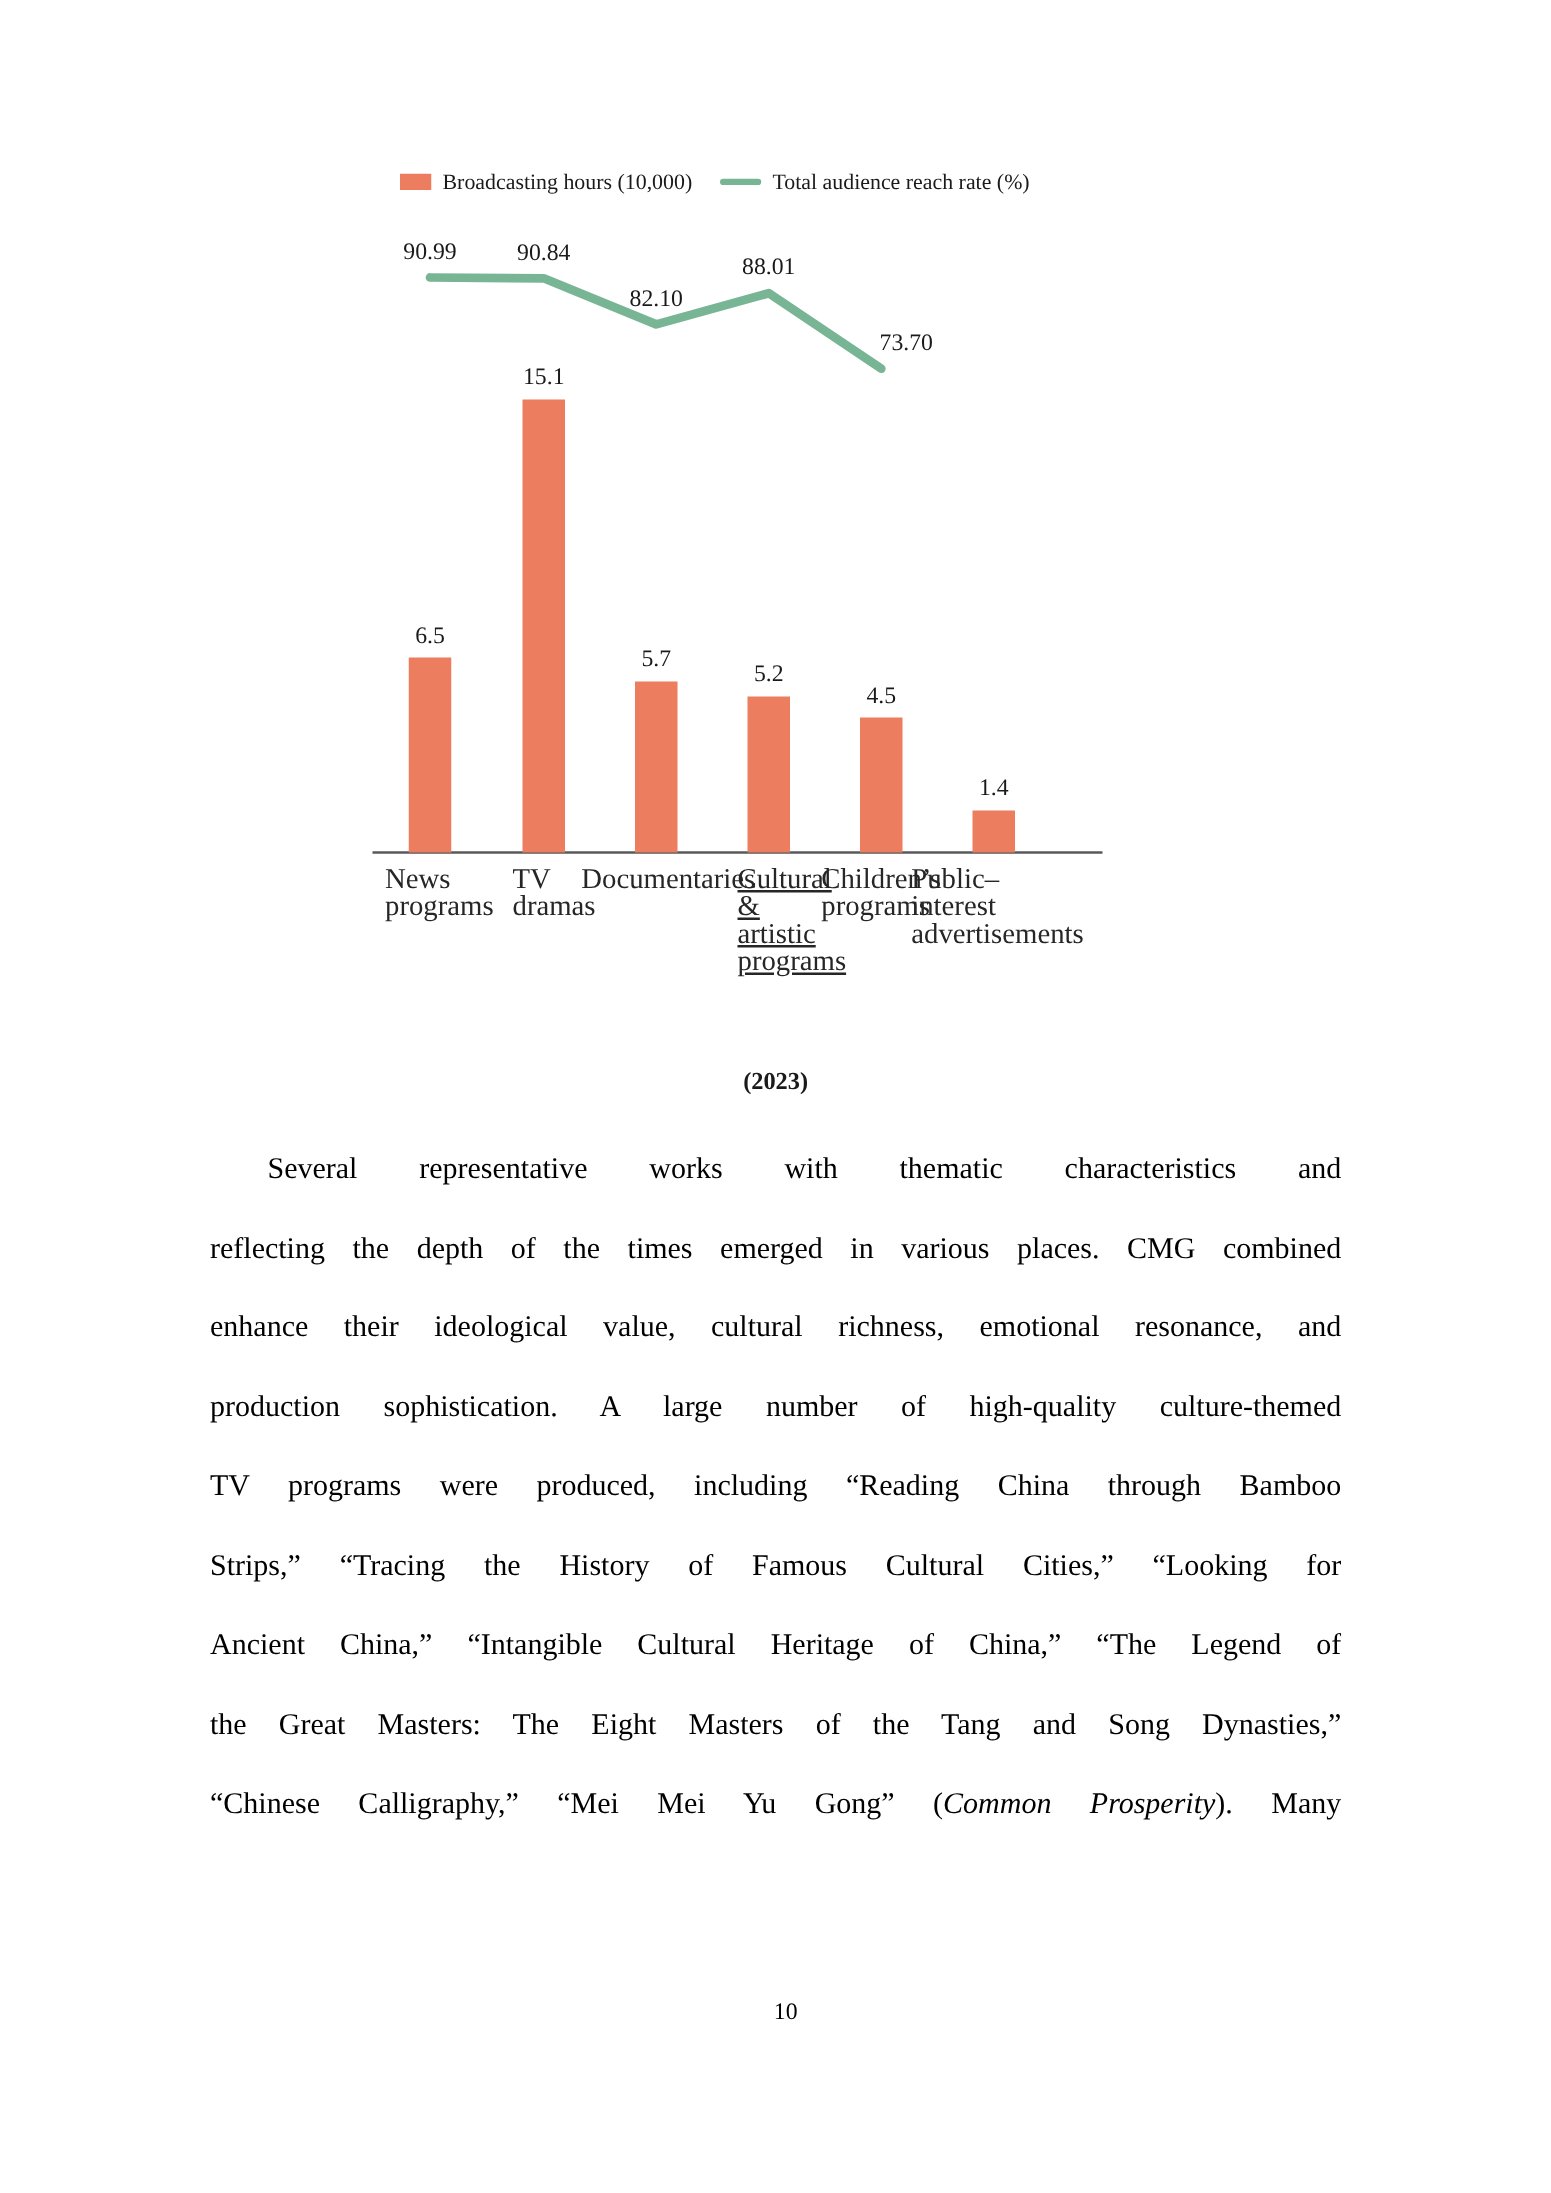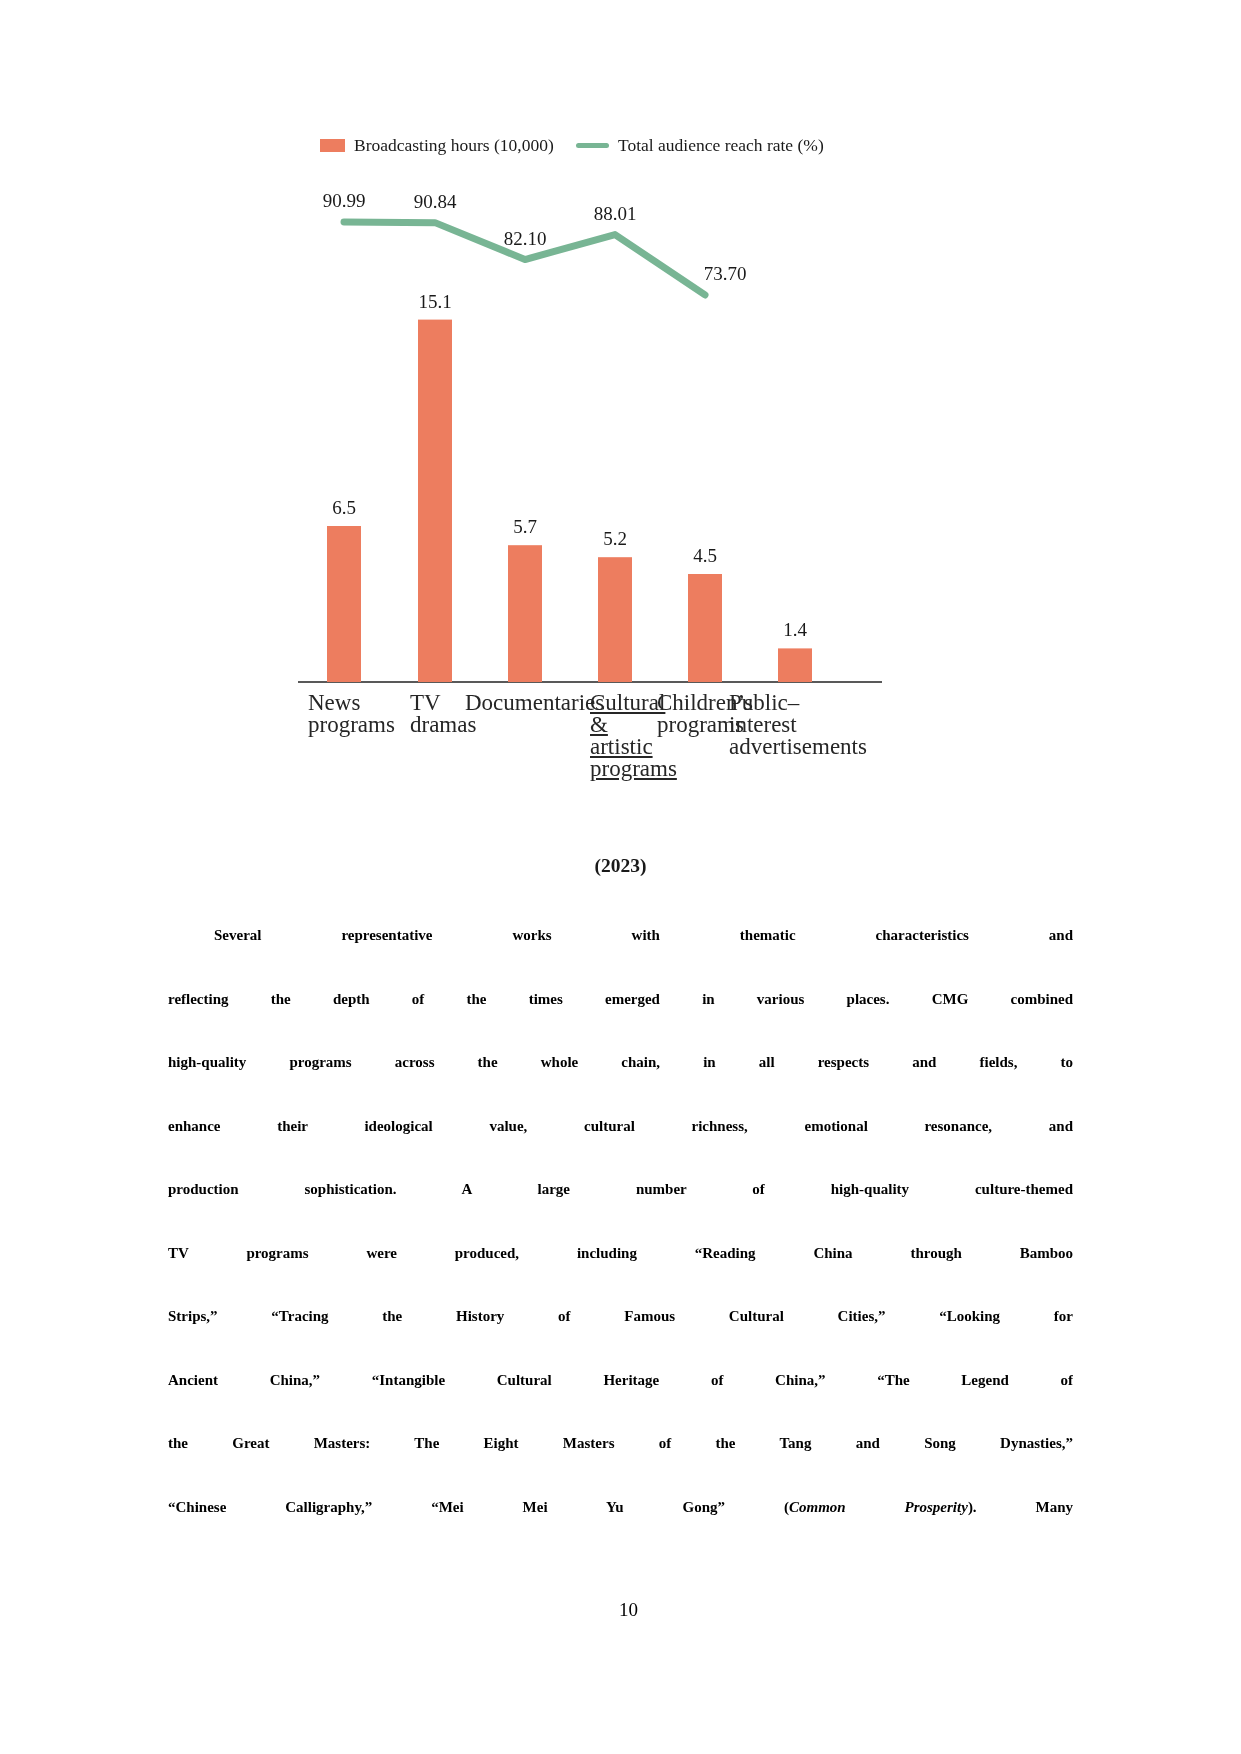--- a/index.html
+++ b/index.html
@@ -34,21 +34,21 @@
     position:absolute;left:0;right:0;top:792px;
     text-align:center;font-weight:bold;font-size:19.5px;
   }
   .caption-year{
     position:absolute;left:0;right:0;top:855px;
     text-align:center;font-weight:bold;font-size:19.5px;
   }
   
   .body-text{
     position:absolute;left:168px;top:904px;width:905px;
-    font-size:15px;color:#000;font-weight:bold;
+    font-size:24px;color:#000;
   }
   .body-line{
     height:63.5px;line-height:63.5px;
     text-align:justify;overflow:hidden;
     white-space:normal;
   }
   .body-line::after{content:"";display:inline-block;width:100%;height:0;vertical-align:top;}
   .body-line.indent{text-indent:46px;}
   .italic{font-style:italic;}
   
@@ -100,21 +100,20 @@
       <div class="cat-label" style="left: 310px; width: 84px; text-decoration: underline;">Cultural &amp; artistic programs</div>
       <div class="cat-label" style="left: 377px; width: 96px;">Children’s programs</div>
       <div class="cat-label" style="left: 449px; width: 132px;">Public–interest advertisements</div>
     </div>
 
   <div class="caption-year">(2023)</div>
 
   <div class="body-text">
     <div class="body-line indent">Several representative works with thematic characteristics and</div>
     <div class="body-line">reflecting the depth of the times emerged in various places. CMG combined</div>
-    <div class="body-line">high-quality programs across the whole chain, in all respects and fields, to</div>
     <div class="body-line">enhance their ideological value, cultural richness, emotional resonance, and</div>
     <div class="body-line">production sophistication. A large number of high-quality culture-themed</div>
     <div class="body-line">TV programs were produced, including “Reading China through Bamboo</div>
     <div class="body-line">Strips,” “Tracing the History of Famous Cultural Cities,” “Looking for</div>
     <div class="body-line">Ancient China,” “Intangible Cultural Heritage of China,” “The Legend of</div>
     <div class="body-line">the Great Masters: The Eight Masters of the Tang and Song Dynasties,”</div>
     <div class="body-line"><span>“Chinese Calligraphy,” “Mei Mei Yu Gong” (</span><span class="italic">Common Prosperity</span><span>). Many</span></div>
   </div>
 
   <div class="page-number">10</div>

